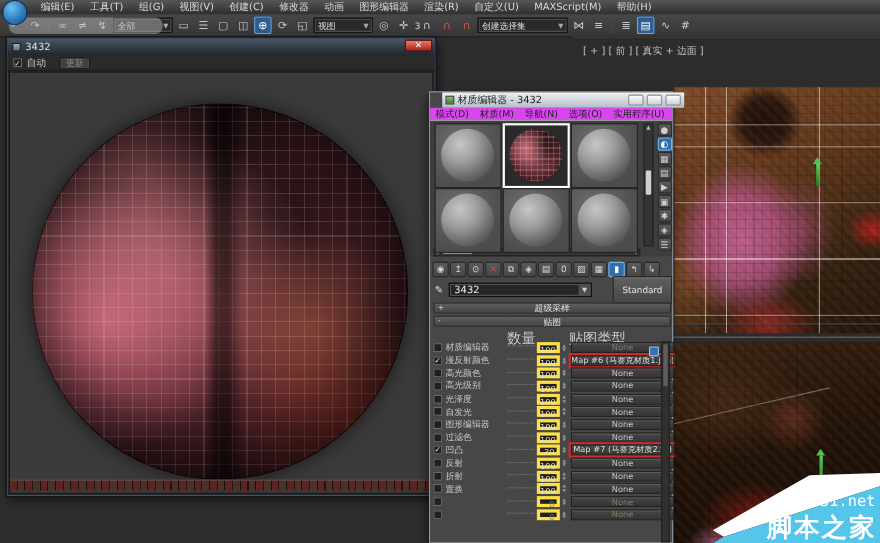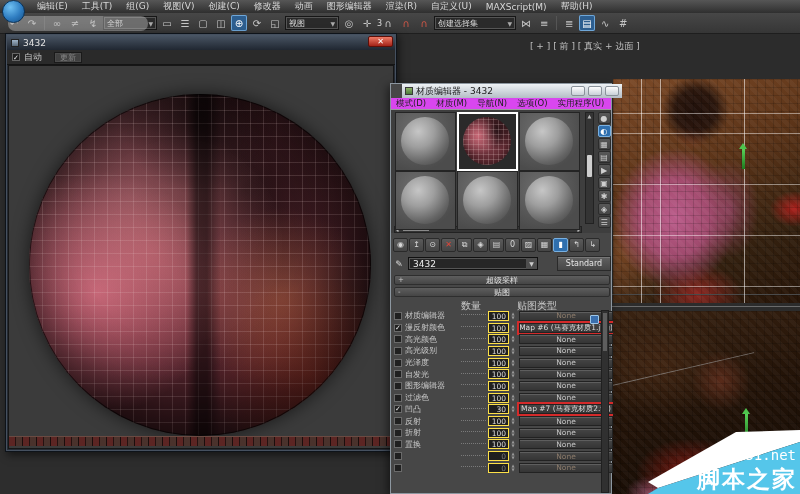--- a/index.html
+++ b/index.html
@@ -170,42 +170,42 @@
     color:#d8d8d8; background:linear-gradient(#5a5a5a,#454545); border:1px solid #2a2a2a; border-radius:2px; }
   .mtb.red { color:#e04538; font-weight:bold; }
   .mtb.active { background:#2f6fae; border-color:#79b0e0; color:#fff; }
 
   #me-name { position:absolute; left:2px; top:172px; width:218px; height:15px; display:flex; align-items:center; gap:3px; }
   #me-name .pick { width:12px; height:12px; color:#ddd; font-size:9px; display:flex; align-items:center; justify-content:center; }
   #me-name .combo { width:130px; height:13px; background:#262626; border:1px solid #111; box-shadow:0 0 0 1px #555 inset;
     color:#eee; font-size:9px; display:flex; align-items:center; padding-left:4px; }
   #me-name .combo .arr { margin-left:auto; width:11px; height:11px; background:#4e4e4e; color:#ccc; font-size:6px;
     display:flex; align-items:center; justify-content:center; }
-  #me-name .std { margin-left:auto; width:54px; height:15px; background:linear-gradient(#606060,#474747);
+  #me-name .std { margin-left:auto; width:54px; height:25px; background:linear-gradient(#606060,#474747);
     border:1px solid #2a2a2a; box-shadow:0 1px 0 #777 inset; color:#e6e6e6; font-size:8px;
     display:flex; align-items:center; justify-content:center; }
 
   .rollout { position:absolute; left:3px; width:216px; height:10px; border-radius:2px;
     background:linear-gradient(#5e5e5e,#454545); border:1px solid #2e2e2e; display:flex; align-items:center; }
   .rollout .pm { position:absolute; left:3px; font-size:7px; color:#ccc; line-height:1; }
   .rollout .cap { width:100%; text-align:center; font-size:8px; color:#e0e0e0; }
   #roll-ss { top:191px; } #roll-maps { top:203px; }
 
   #me-colhdr { position:absolute; left:0; top:215px; width:222px; height:10px; }
-  #me-colhdr span { position:absolute; font-size:10px; color:#c8c8c8;text-align:right; }
+  #me-colhdr span { position:absolute; font-size:13px; color:#c8c8c8;text-align:right; }
   #col-amt { left:70px; } #col-map { left:126px; }
 
   #me-rows { position:absolute; left:0; top:226px; width:222px; height:185px; overflow:hidden; }
   .map-row { display:flex; align-items:center; height:11.7px; padding-left:3px; }
   .map-row .cb { width:8px; height:8px; background:#202020; border:1px solid #6a6a6a; color:#e8e8e8;
     font-size:7px; line-height:7px; text-align:center; flex:none; }
   .map-row .lbl { width:56px; font-size:8px; color:#c8c8c8; margin-left:3px; white-space:nowrap;
     overflow:hidden; flex:none; }
   .map-row .dots { flex:1; border-bottom:1px dotted #7a7a7a; height:1px; margin:0 2px 2px 0; }
-  .map-row .amt { width:21px; height:10px; background:#1f1f1f; border:1px solid #fde047; color:#ddd;
+  .map-row .amt { width:21px; height:10px; background:#1f1f1f; border:3px solid #fde047; color:#ddd;
     font-size:7.5px; text-align:right; padding-right:2px; line-height:9px; flex:none; }
   .map-row .spin { width:8px; height:10px; display:flex; flex-direction:column; align-items:center;
     justify-content:center; color:#999; flex:none; }
   .map-row .spin i { font-style:normal; font-size:4px; line-height:4px; }
   .map-row .mapbtn { width:94px; height:10px; margin-left:2px; background:linear-gradient(#454545,#353535);
     border:1px solid #222; box-shadow:0 1px 0 #5e5e5e inset; color:#c4c4c4; font-size:7.5px;
     display:flex; align-items:center; justify-content:center; white-space:nowrap; overflow:hidden; flex:none; }
   .map-row .mapbtn.hl { box-shadow:0 0 0 2px #d42a2a; color:#ddd; }
   .map-row.dim .lbl, .map-row.dim .amt { color:#7d7d7d; }
   .map-row .mapbtn.dimmap { color:#8a7a6a; }

